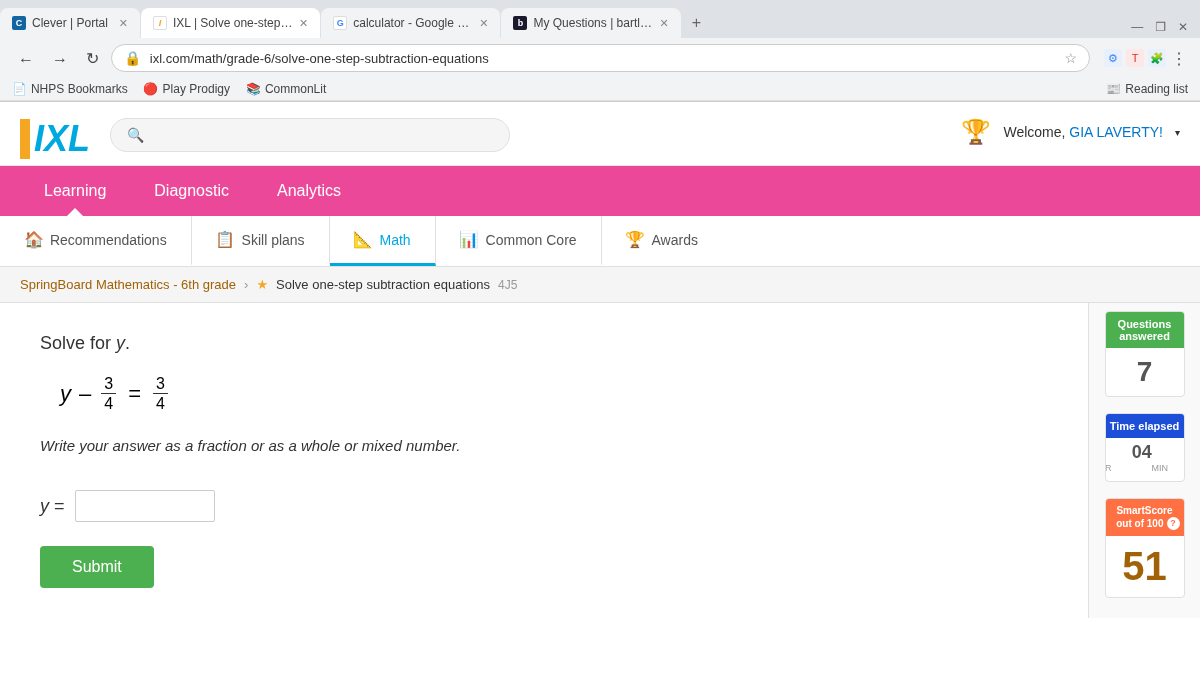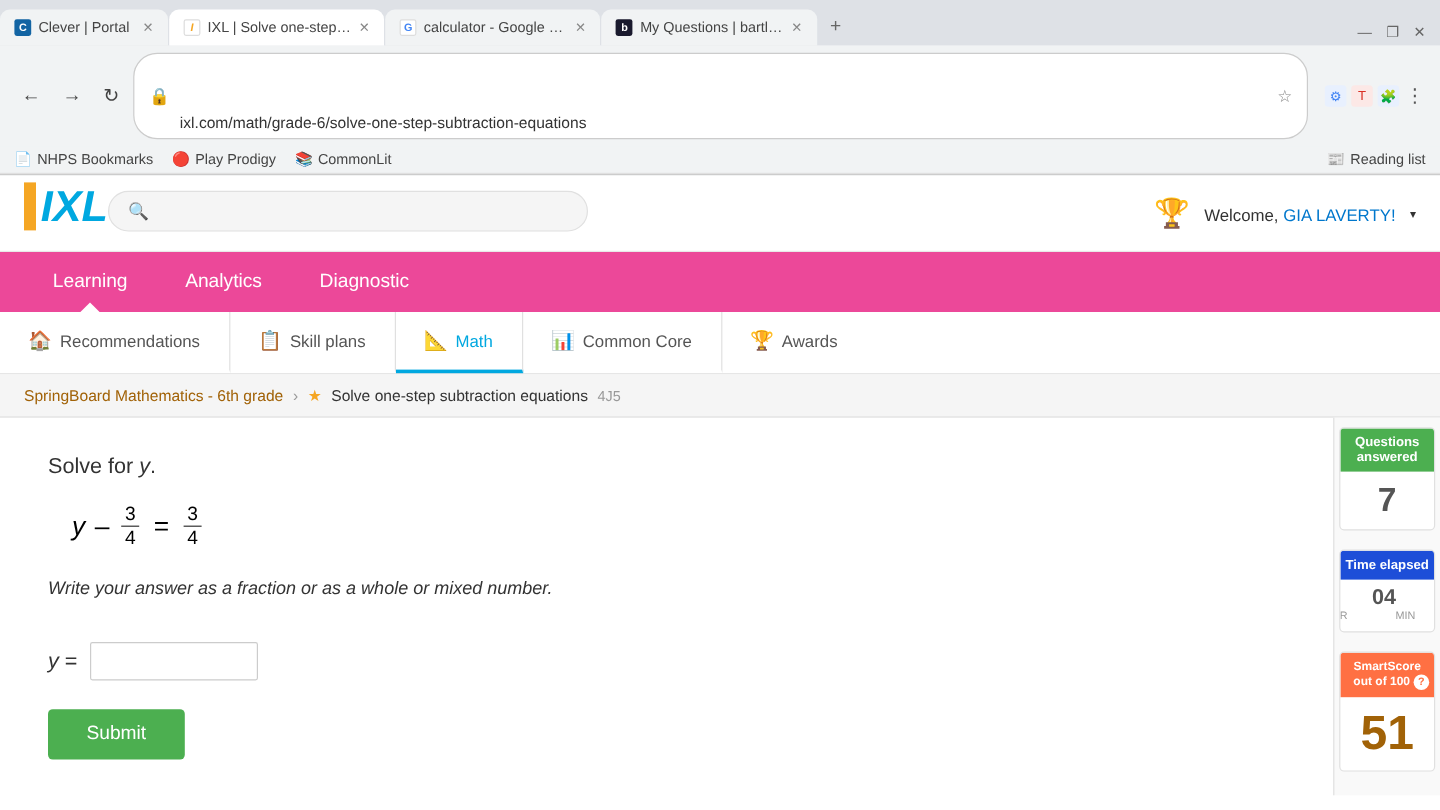--- a/index.html
+++ b/index.html
@@ -11,31 +11,31 @@
     .tab { display: flex; align-items: center; padding: 8px 12px; background: #f1f3f4; border-radius: 8px 8px 0 0; font-size: 12px; color: #444; cursor: pointer; max-width: 200px; min-width: 140px; gap: 6px; margin-right: 1px; }
     .tab.active { background: #fff; }
     .tab-close { margin-left: auto; color: #888; font-size: 11px; cursor: pointer; }
     .new-tab-btn { padding: 6px 10px; color: #666; font-size: 16px; cursor: pointer; }
     .tab-actions { margin-left: auto; display: flex; align-items: center; gap: 4px; padding: 0 8px; }
     .tab-action-btn { background: none; border: none; color: #666; font-size: 12px; padding: 4px; cursor: pointer; }
 
     .address-bar-row { display: flex; align-items: center; gap: 6px; padding: 6px 12px; background: #f1f3f4; }
     .nav-btn { background: none; border: none; color: #444; font-size: 16px; cursor: pointer; padding: 4px 6px; border-radius: 50%; }
     .address-bar { flex: 1; display: flex; align-items: center; background: #fff; border: 1px solid #ccc; border-radius: 20px; padding: 5px 12px; gap: 8px; }
-    .address-bar input { border: none; outline: none; font-size: 13px; flex: 1; background: transparent; margin-top: 45px; }
+    .address-bar input { border: none; outline: none; font-size: 13px; flex: 1; background: transparent; }
     .address-star { color: #888; font-size: 14px; }
     .browser-ext { display: flex; align-items: center; gap: 4px; margin-left: 8px; }
     .ext-icon { width: 18px; height: 18px; border-radius: 3px; display: flex; align-items: center; justify-content: center; font-size: 11px; cursor: pointer; }
 
     .bookmarks-bar { display: flex; align-items: center; padding: 4px 12px; gap: 16px; border-bottom: 1px solid #e0e0e0; background: #f1f3f4; }
     .bookmark-item { display: flex; align-items: center; gap: 4px; font-size: 12px; color: #444; cursor: pointer; }
     .reading-list-btn { margin-left: auto; display: flex; align-items: center; gap: 4px; font-size: 12px; color: #444; cursor: pointer; }
 
     
-    .app-header { display: flex; align-items: flex-end; padding: 16px 20px; height: 64px; border-bottom: 1px solid #e8e8e8; }
+    .app-header { display: flex; align-items: flex-start; padding: 16px 20px; height: 64px; border-bottom: 1px solid #e8e8e8; gap: 20px; }
     .ixl-logo { display: flex; align-items: center; gap: 2px; font-size: 32px; font-weight: bold; }
     .logo-bar { width: 10px; height: 40px; background: #f5a623; margin-right: 2px; }
     .logo-text { color: #00a8e0; font-size: 36px; font-weight: bold; font-style: italic; }
     .search-box { flex: 1; max-width: 400px; display: flex; align-items: center; background: #f5f5f5; border: 1px solid #e0e0e0; border-radius: 20px; padding: 8px 16px; gap: 8px; }
     .search-box input { border: none; outline: none; background: transparent; font-size: 14px; color: #999; flex: 1; }
     .search-icon { color: #999; font-size: 14px; }
     .header-right { margin-left: auto; display: flex; align-items: center; gap: 12px; }
     .trophy-icon { font-size: 24px; }
     .welcome-text { color: #333; font-size: 14px; font-weight: 500; }
     .welcome-text span { color: #0077cc; }
@@ -71,21 +71,21 @@
     .fraction-num { border-bottom: 1.5px solid #333; padding: 0 3px; line-height: 1.2; }
     .fraction-den { padding: 0 3px; line-height: 1.2; }
     .eq-line { display: flex; align-items: center; gap: 4px; font-size: 20px; margin-bottom: 4px; }
 
     .instruction { font-style: italic; font-size: 15px; color: #333; margin-bottom: 36px; }
     .answer-row { display: flex; align-items: center; gap: 10px; font-size: 18px; color: #333; margin-bottom: 24px; }
     .answer-input { border: 1px solid #ccc; border-radius: 2px; padding: 6px 8px; font-size: 16px; width: 140px; outline: none; }
     .submit-btn { background: #4caf50; color: #fff; border: none; border-radius: 4px; padding: 12px 32px; font-size: 16px; cursor: pointer; }
 
     
-    .sidebar { width: 89px; background: #f9f9f9; border-left: 1px solid #e0e0e0; display: flex; flex-direction: column; align-items: center; padding: 0; }
+    .sidebar { width: 112px; background: #f9f9f9; border-left: 1px solid #e0e0e0; display: flex; flex-direction: column; align-items: center; padding: 0; }
     .sidebar-card { width: 80px; margin: 8px auto; background: #fff; border: 1px solid #e0e0e0; border-radius: 4px; text-align: center; overflow: hidden; }
     .sidebar-card-header { padding: 6px 4px; font-size: 11px; font-weight: bold; color: #fff; }
     .sidebar-card-header.green { background: #4caf50; }
     .sidebar-card-header.blue { background: #1d4ed8; }
     .sidebar-card-header.orange { background: #ff7043; }
     .sidebar-card-value { font-size: 28px; font-weight: bold; color: #555; padding: 8px 0; }
     .sidebar-card-value.large { font-size: 40px; color: #a16207; }
     .timer-row { display: flex; justify-content: center; gap: 4px; padding: 4px 4px 2px; }
     .timer-col { display: flex; flex-direction: column; align-items: center; }
     .timer-num { font-size: 18px; font-weight: bold; color: #555; }
@@ -180,22 +180,22 @@
   </div>
   <div class="header-right">
     <span class="trophy-icon">🏆</span>
     <span class="welcome-text">Welcome, <span style="color:#0077cc;">GIA LAVERTY!</span></span>
     <span class="dropdown-arrow">▾</span>
   </div>
 </div>
 
 <div class="main-nav">
   <a class="nav-item active">Learning</a>
+  <a class="nav-item">Diagnostic</a>
   <a class="nav-item">Analytics</a>
-  <a class="nav-item">Diagnostic</a>
 </div>
 
 <div class="sub-nav">
   <div class="sub-nav-item">
     <span class="sub-nav-icon">🏠</span>
     <span>Recommendations</span>
   </div>
   <div class="sub-nav-item">
     <span class="sub-nav-icon">📋</span>
     <span>Skill plans</span>

